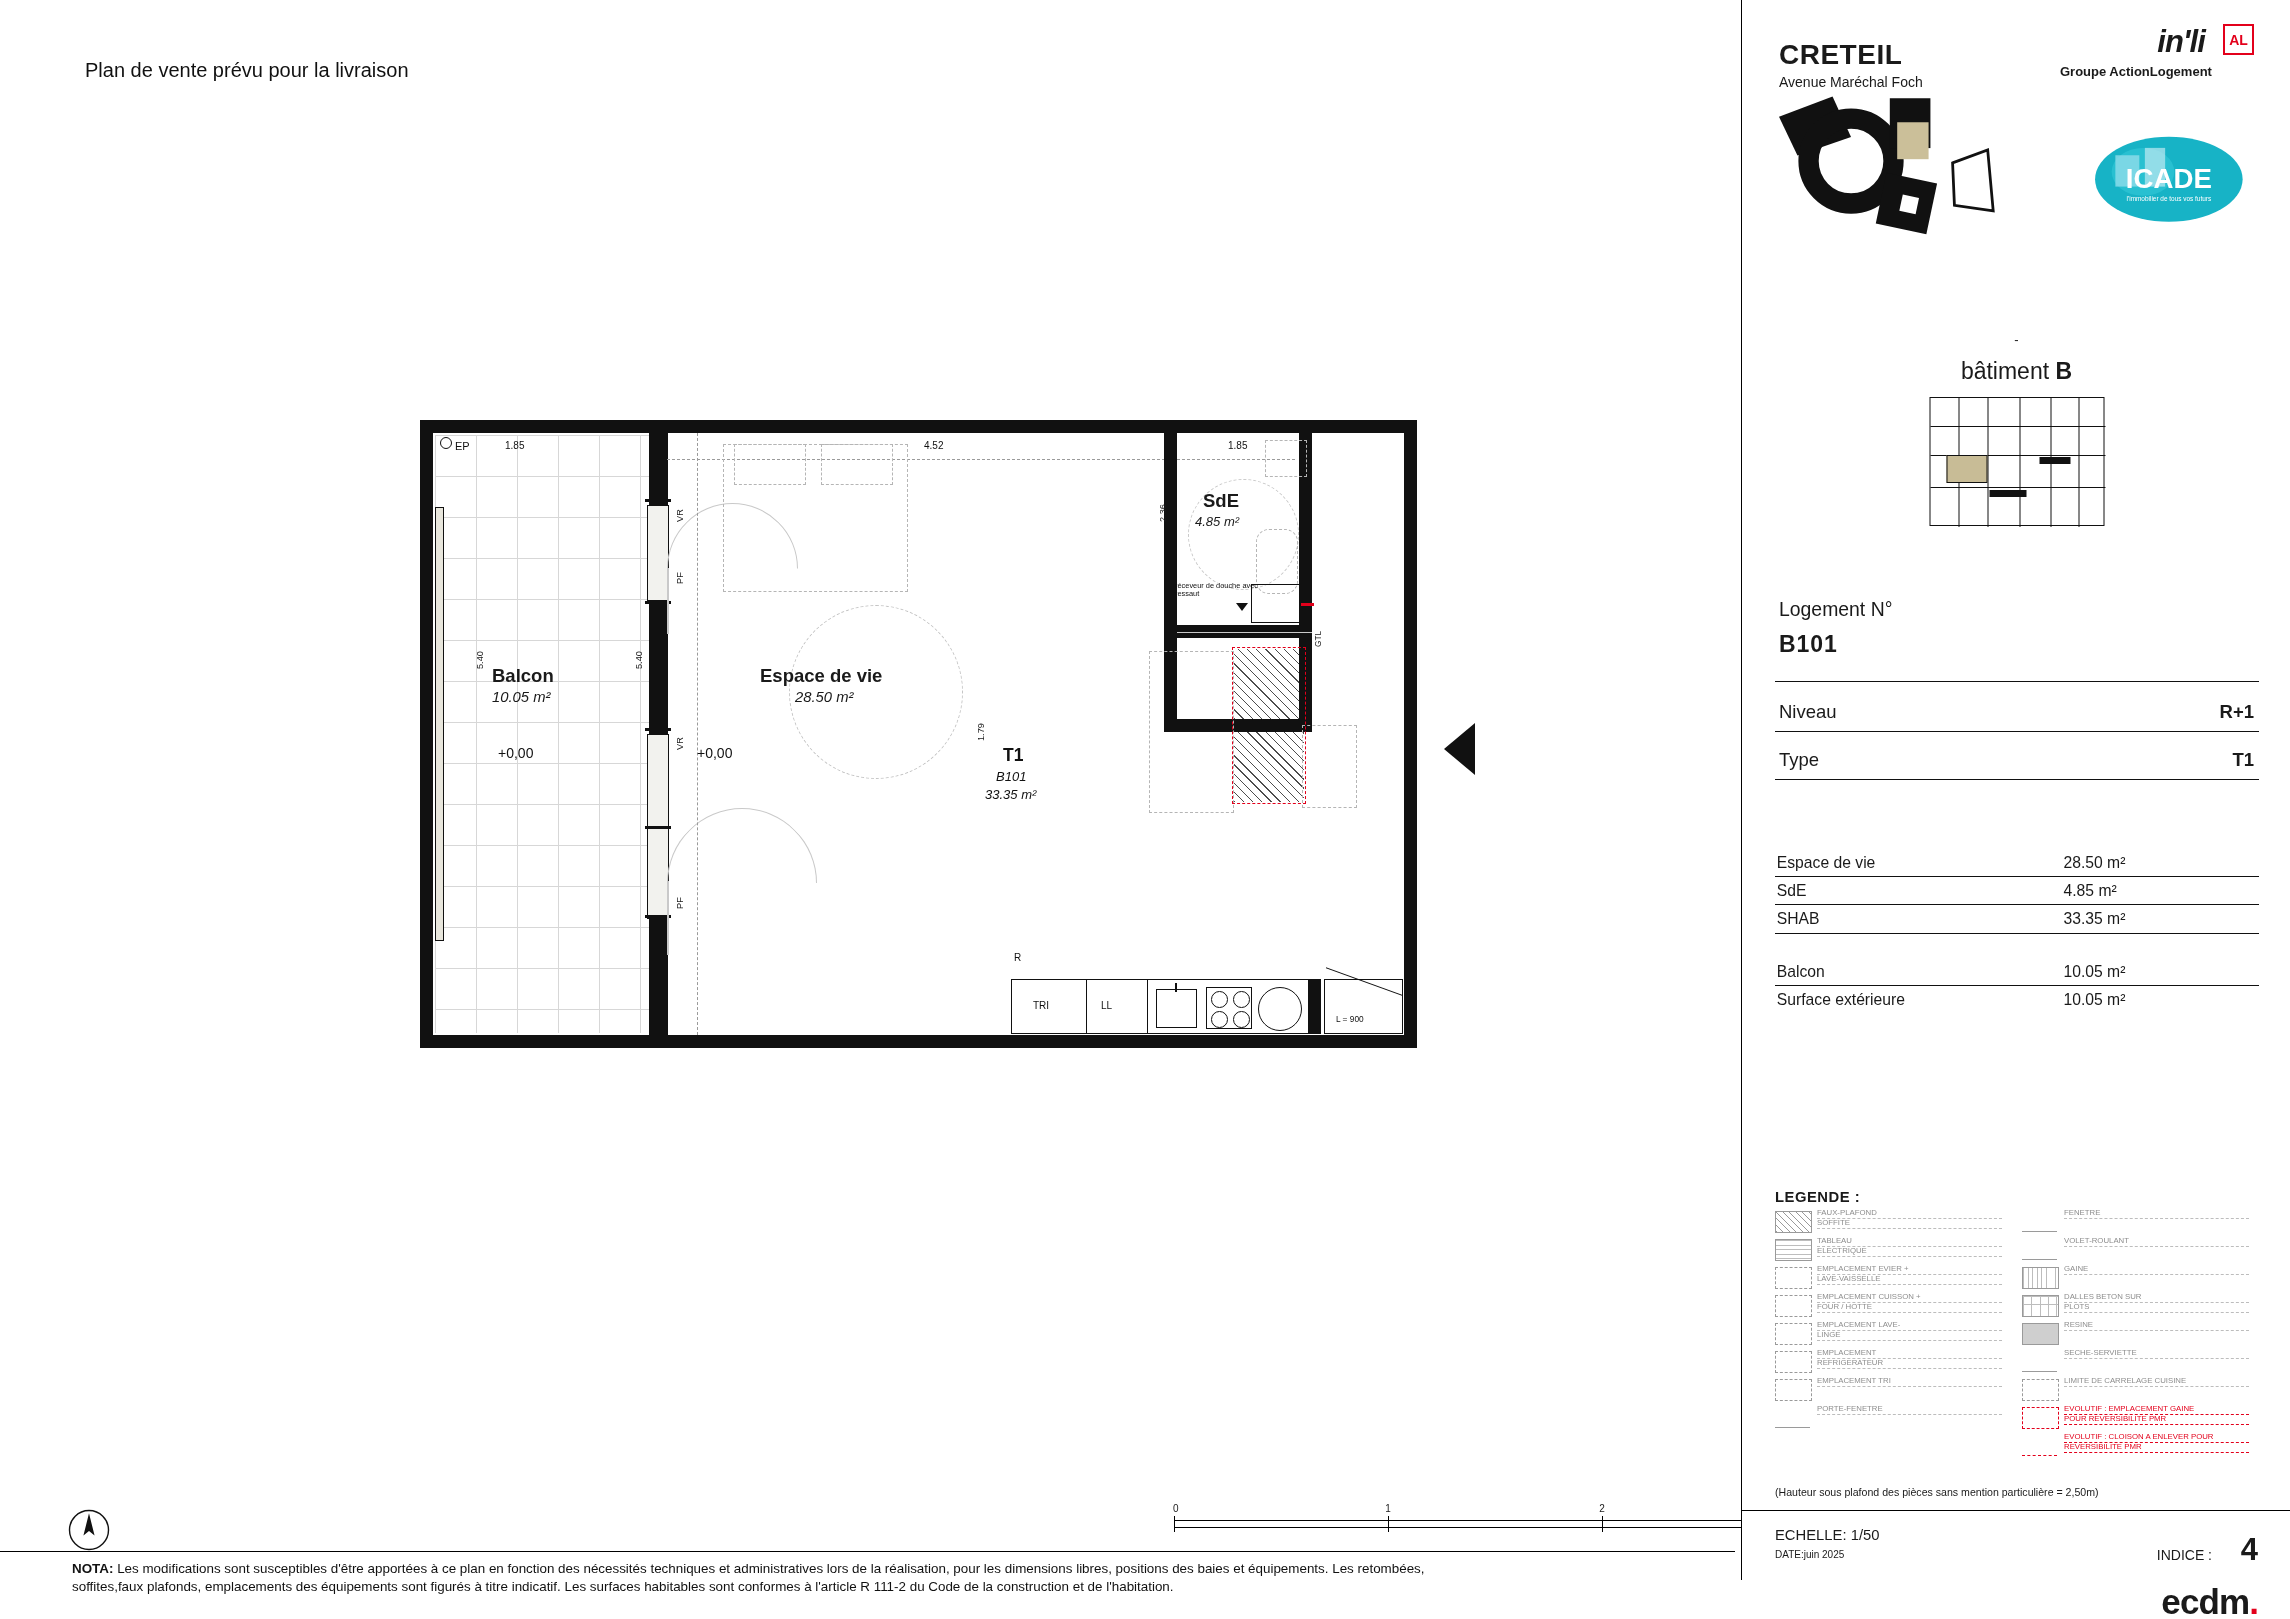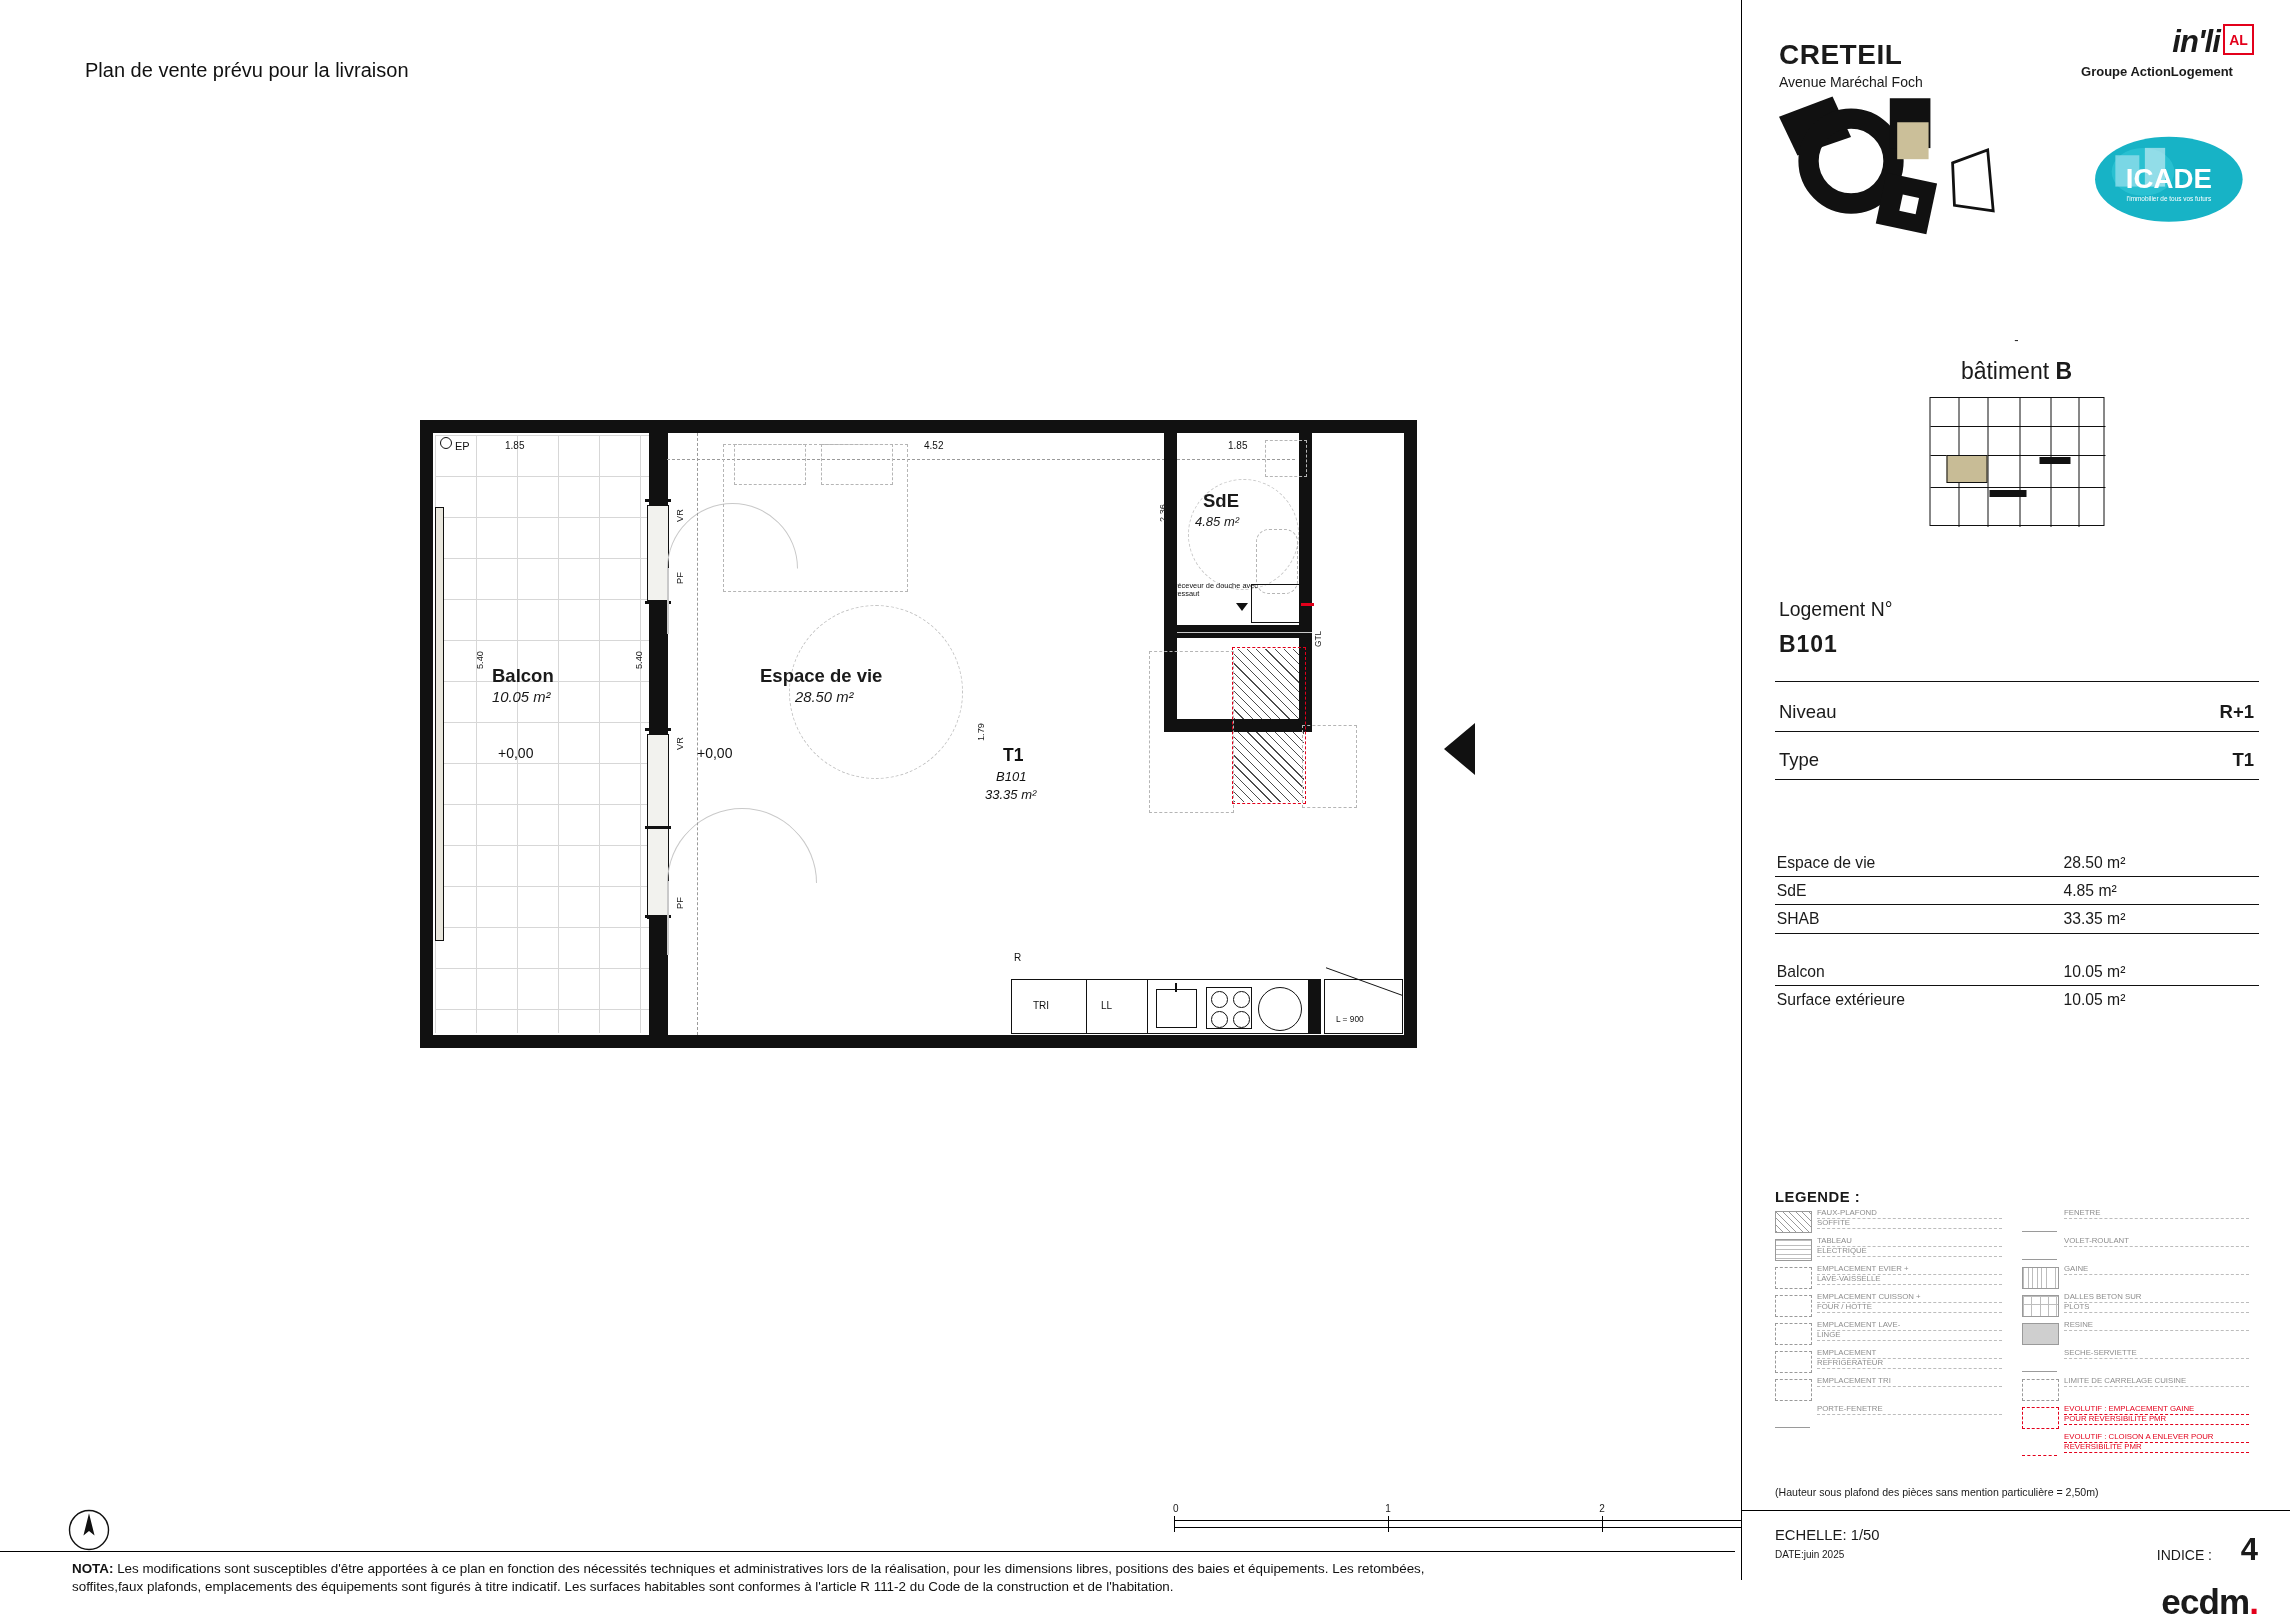--- a/index.html
+++ b/index.html
@@ -241,25 +241,25 @@
     <span>soffites,faux plafonds, emplacements des équipements sont figurés à titre indicatif. Les surfaces habitables sont conformes à l'article R 111-2 du Code de la construction et de l'habitation.</span>
   </div>
 
   <div class="panel">
     <div class="panel-inner">
 
       <div class="proj-city">CRETEIL</div>
       <div class="proj-addr">Avenue Maréchal Foch</div>
 
       <div class="logo-inli">
-        <div style="display:flex;align-items:flex-start;justify-content:flex-end;gap:3px;">
+        <div style="display:flex;align-items:flex-start;justify-content:flex-end;gap:18px;">
           <span class="inli-text">in'li</span>
           <span class="inli-badge">AL</span>
         </div>
-        <div class="inli-sub" style="text-align:center;">Groupe ActionLogement</div>
+        <div class="inli-sub" style="text-align:left;">Groupe ActionLogement</div>
       </div>
 
       <div class="icade">
         <svg viewBox="0 0 180 110" width="166" height="102">
           <ellipse cx="92" cy="52" rx="80" ry="46" fill="#17b3c6"></ellipse>
           <ellipse cx="64" cy="44" rx="34" ry="26" fill="#2fc4d4" opacity=".75"></ellipse>
           <rect x="34" y="26" width="26" height="34" fill="#8fdcea" opacity=".8"></rect>
           <rect x="66" y="18" width="22" height="42" fill="#bfe9f2" opacity=".7"></rect>
           <text x="92" y="62" text-anchor="middle" font-family="Liberation Sans, sans-serif" font-size="30" font-weight="bold" fill="#ffffff">ICADE</text>
           <text x="92" y="76" text-anchor="middle" font-family="Liberation Sans, sans-serif" font-size="7" fill="#ffffff">l'immobilier de tous vos futurs</text>

